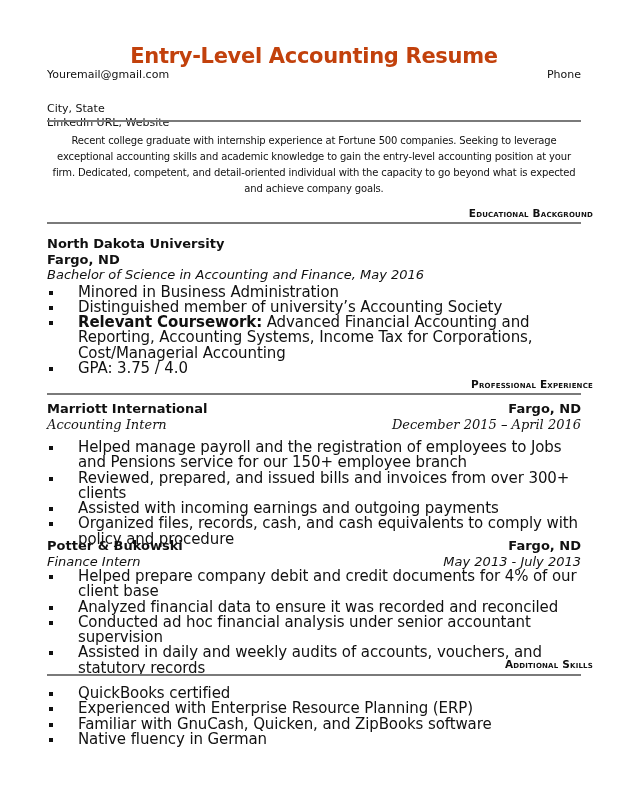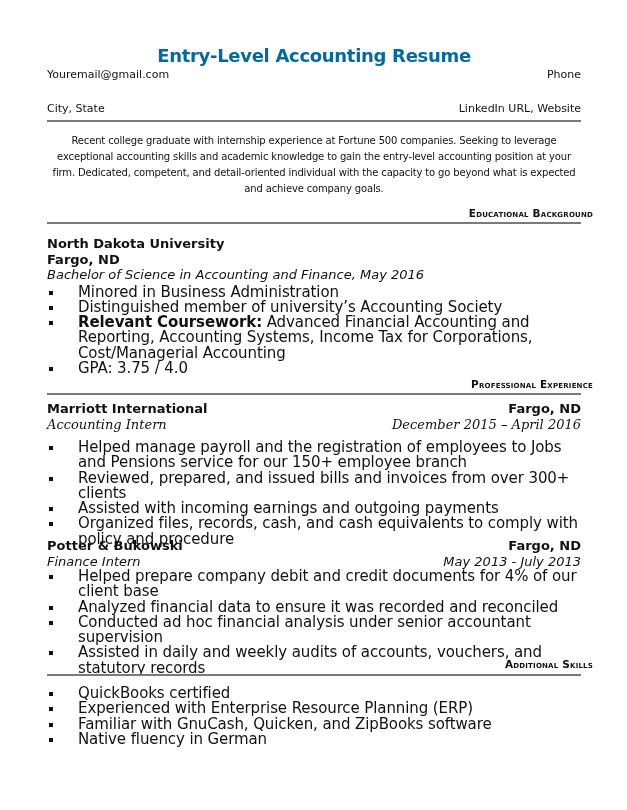--- a/index.html
+++ b/index.html
@@ -3,22 +3,22 @@
   <meta charset="utf-8">
   <style>
     html, body { margin: 0; padding: 0; background: #ffffff; }
     body {
       width: 627px; height: 810px; position: relative; overflow: hidden;
       font-family: "DejaVu Sans", sans-serif; color: #111; font-size: 11.2px;
     }
     .page { position: absolute; left: 47px; width: 534px; top: 0; }
     .title {
       position: absolute; top: 40px; left: 0; width: 534px; text-align: center;
-      font-family: "DejaVu Sans", sans-serif; font-weight: bold; font-size: 18px;
-      letter-spacing: -0.3px; line-height: 32px; color: #0369a1;
+      font-family: "DejaVu Sans", sans-serif; font-weight: bold; font-size: 21px;
+      letter-spacing: -0.3px; line-height: 32px; color: #c2410c;
     }
     .contact-row { position: absolute; left: 0; width: 534px; display: flex; justify-content: space-between; font-size: 11px; line-height: 14px; }
     .rule { position: absolute; left: 0; width: 534px; height: 2px; background: #7a7a7a; }
     .summary {
       position: absolute; top: 133px; left: 0; width: 534px; text-align: center;
       font-size: 10px; line-height: 16px; letter-spacing: -0.15px;
     }
     .sec-heading {
       position: absolute; left: 12px; width: 534px; text-align: right;
       font-weight: bold; font-size: 10.5px; line-height: 14px; font-variant: small-caps; letter-spacing: 0.2px;
@@ -39,21 +39,21 @@
 <body>
 
 <div class="page">
 
   <div class="title">Entry-Level Accounting Resume</div>
 
   <div class="contact-row" style="top:68px;">
     <span>Youremail@gmail.com</span>
     <span>Phone</span>
   </div>
-  <div class="contact-row" style="top:102px;">
+  <div class="contact-row" style="top:102px;flex-direction:column;">
     <span>City, State</span>
     <span>LinkedIn URL, Website</span>
   </div>
   <div class="rule" style="top:120px;"></div>
 
   <div class="summary">Recent college graduate with internship experience at Fortune 500 companies. Seeking to leverage exceptional accounting skills and academic knowledge to gain the entry-level accounting position at your firm. Dedicated, competent, and detail-oriented individual with the capacity to go beyond what is expected and achieve company goals.</div>
 
   <div class="sec-heading" style="top:206px;">Educational Background</div>
   <div class="rule" style="top:222px;"></div>
 

